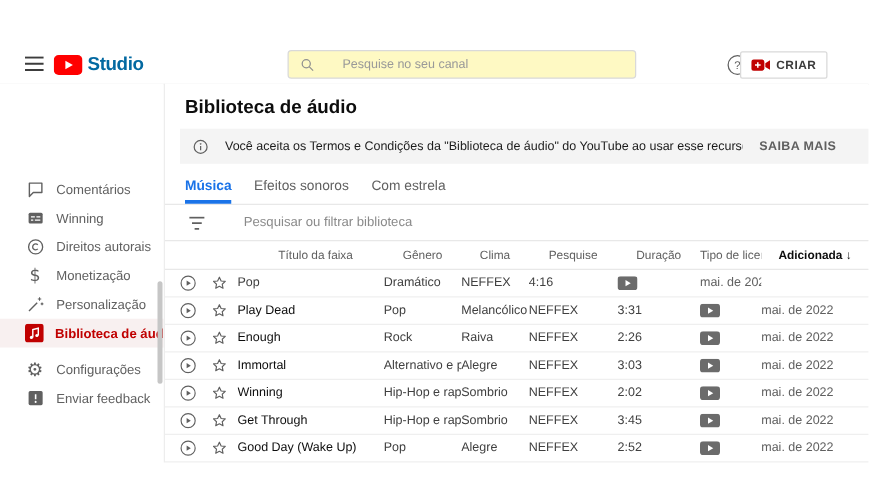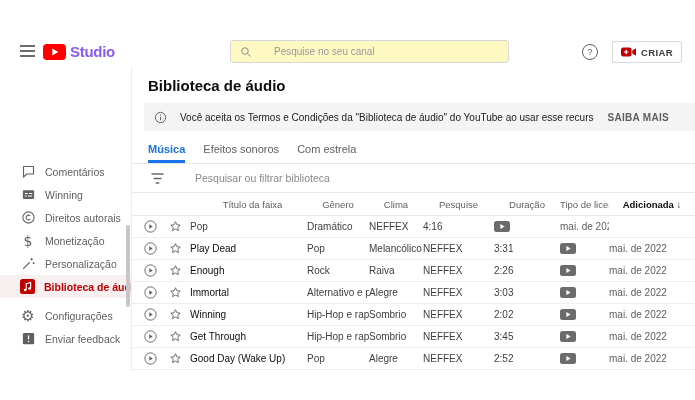--- a/index.html
+++ b/index.html
@@ -4,34 +4,34 @@
 <style>
   html,body{margin:0;padding:0;background:#fff;}
   .app{position:relative;width:695px;height:400px;background:#fff;overflow:hidden;
        font-family:"Liberation Sans",sans-serif;color:#0d0d0d;}
 
   
   .topbar{position:absolute;left:0;top:0;width:695px;height:67px;background:#fff;
           border-bottom:1px solid #e8e8e8;}
   .hamburger{position:absolute;left:20px;top:45px;cursor:pointer;line-height:0;}
   .yt-logo{position:absolute;left:43px;top:44px;line-height:0;cursor:pointer;}
-  .brand{position:absolute;left:70px;top:43px;font-size:15px;font-weight:700;letter-spacing:-0.3px;color:#8b5cf6;}
+  .brand{position:absolute;left:70px;top:43px;font-size:15px;font-weight:700;letter-spacing:-0.3px;color:#0369a1;}
   .searchbox{position:absolute;left:230px;top:40px;width:268px;height:21px;border:1px solid #d9d9d9;
              border-radius:3px;display:flex;align-items:center;padding-left:9px;gap:20px;background:#fef9c3;}
   .searchbox input{border:none;outline:none;flex:1;font-size:10px;font-family:"Liberation Sans",sans-serif;color:#333;background:transparent;}
   .searchbox input::placeholder{color:#999;}
   .help{position:absolute;left:582px;top:44px;width:14px;height:14px;border:1.3px solid #606060;border-radius:50%;
         display:flex;align-items:center;justify-content:center;font-size:9px;color:#606060;cursor:pointer;}
-  .create-btn{position:absolute;left:612px;top:41px;height:20px;padding:0 8px;border:1px solid #d9d9d9;border-radius:2px;
+  .create-btn{position:absolute;left:592px;top:41px;height:20px;padding:0 8px;border:1px solid #d9d9d9;border-radius:2px;
         display:flex;align-items:center;gap:5px;background:#fff;cursor:pointer;}
   .create-btn .lbl{font-size:9.5px;font-weight:700;letter-spacing:.4px;color:#3c3c3c;}
 
   
   .sidebar{position:absolute;left:0;top:67px;width:131px;height:333px;background:#fff;}
-  .side-items{margin-top:93px;}
+  .side-items{margin-top:73px;}
   .side-item{height:23px;display:flex;align-items:center;padding-left:20px;gap:9px;cursor:pointer;}
   .side-item.spaced{margin-top:6px;}
   .side-icon{width:16px;height:16px;display:flex;align-items:center;justify-content:center;color:#606060;line-height:0;}
   .side-icon .uni{font-size:14px;line-height:16px;color:#606060;font-family:"DejaVu Sans",sans-serif;}
   .side-label{font-size:10.5px;color:#606060;white-space:nowrap;}
   .side-item.sel{background:#f8f0f0;}
   .side-item.sel .side-label{color:#c00000;font-weight:700;}
   .scroll-thumb{position:absolute;right:1px;top:158px;width:4px;height:82px;background:#c6c6c6;border-radius:2px;}
 
   

